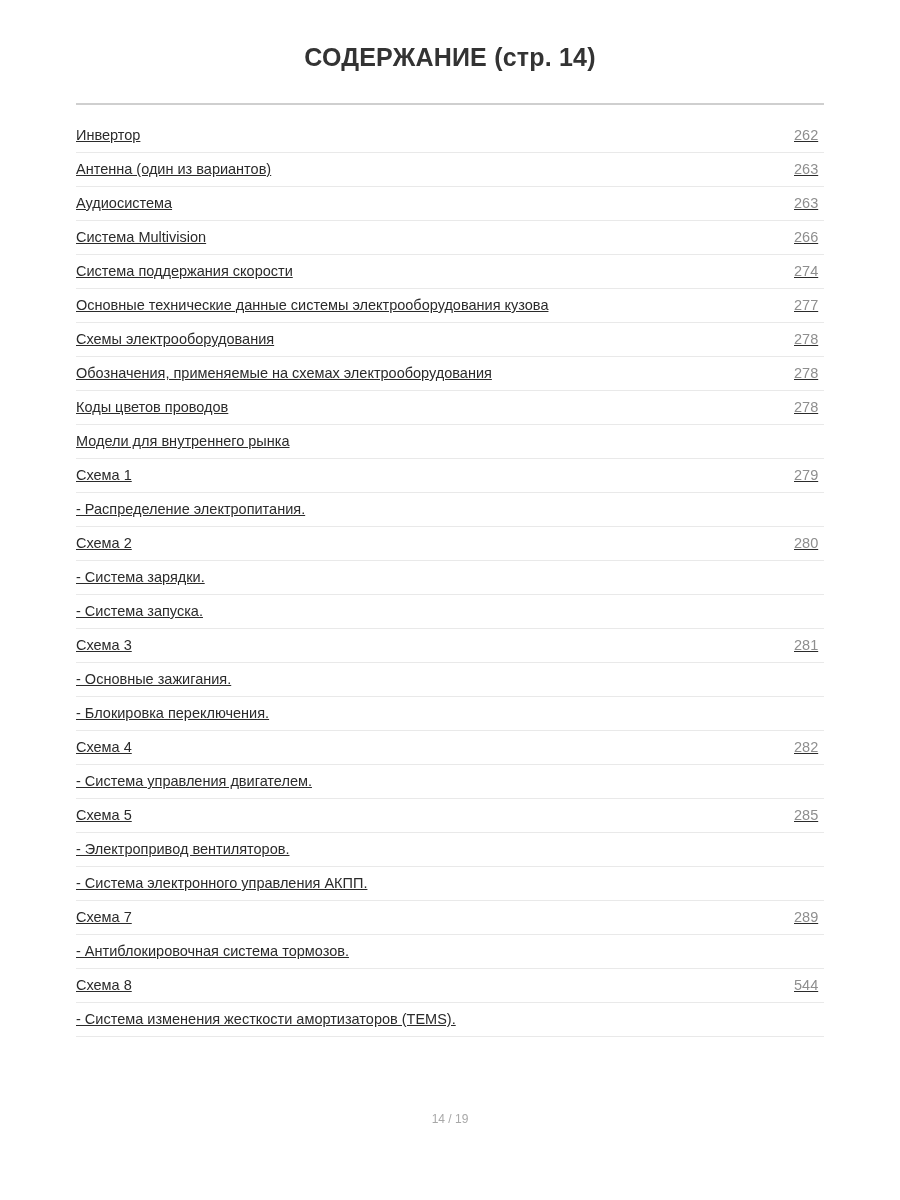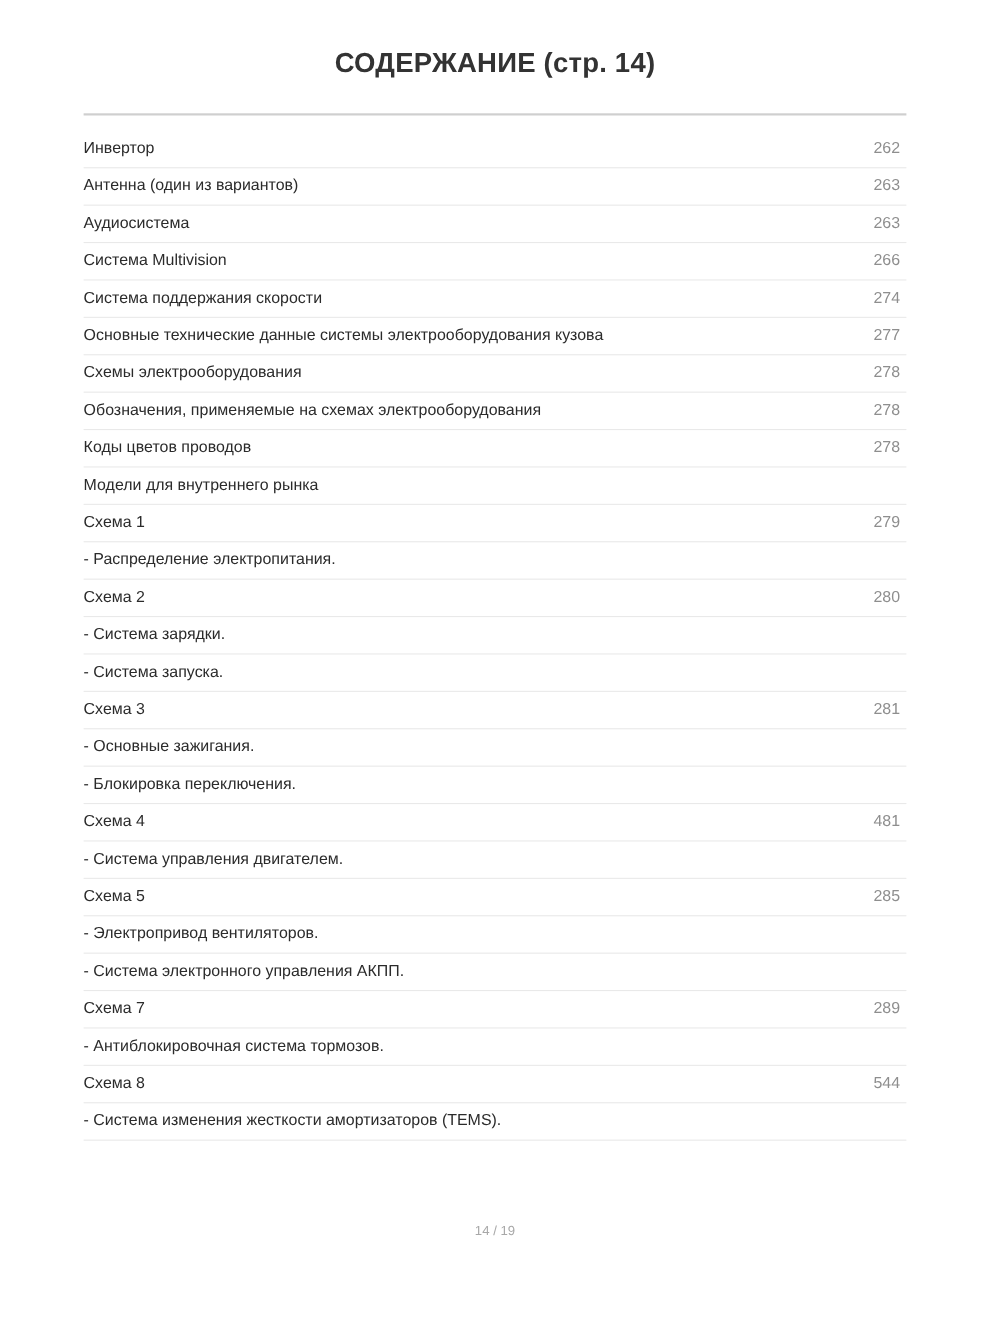--- a/index.html
+++ b/index.html
@@ -34,20 +34,21 @@
     line-height: 34px;
   }
   .title-rule {
     height: 2px;
     background: #cfcfcf;
     margin-top: 29px;
     margin-bottom: 0;
   }
   .toc {
     margin-top: 14px;
+    text-decoration: underline;
   }
   .toc-row {
     display: flex;
     align-items: center;
     justify-content: space-between;
     height: 34px;
     border-bottom: 1px solid #e9e9e9;
     box-sizing: border-box;
   }
   .toc-label {
@@ -153,21 +154,21 @@
       <div class="toc-row sub">
         <span class="toc-label">- Основные зажигания.</span>
         <span class="toc-page"></span>
       </div>
       <div class="toc-row sub">
         <span class="toc-label">- Блокировка переключения.</span>
         <span class="toc-page"></span>
       </div>
       <div class="toc-row">
         <span class="toc-label">Схема 4</span>
-        <span class="toc-page">481</span>
+        <span class="toc-page">282</span>
       </div>
       <div class="toc-row sub">
         <span class="toc-label">- Система управления двигателем.</span>
         <span class="toc-page"></span>
       </div>
       <div class="toc-row">
         <span class="toc-label">Схема 5</span>
         <span class="toc-page">285</span>
       </div>
       <div class="toc-row sub">

